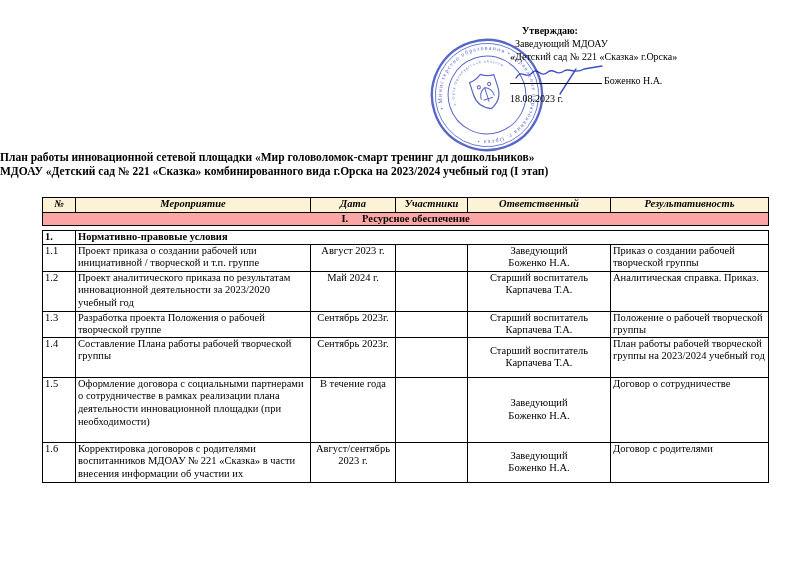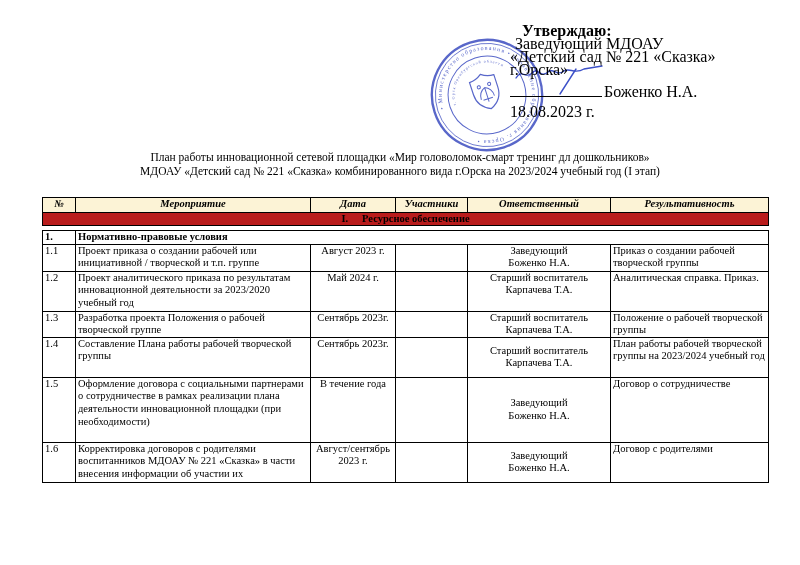--- a/index.html
+++ b/index.html
@@ -6,60 +6,60 @@
   body{
     width:800px;height:565px;background:#ffffff;
     font-family:"Liberation Serif","DejaVu Serif",serif;
     color:#000;position:relative;overflow:hidden;
   }
   .page{position:absolute;inset:0;}
 
   
   .approval{
     position:absolute;left:510px;top:24px;width:240px;
-    font-size:16px;line-height:13px;
+    font-size:10px;line-height:13px;
   }
   .approval .l1{font-weight:bold;padding-left:12px;}
   .approval .l2{padding-left:5px;}
   .sig-row{margin-top:9px;height:18px;}
   .sig-line{display:inline-block;width:92px;height:11px;border-bottom:1px solid #000;}
   .sig-name{margin-left:2px;}
   .date-line{margin-top:2px;}
 
   
   .stamp{position:absolute;left:428px;top:36px;width:118px;height:118px;
          opacity:.85;mix-blend-mode:multiply;}
   .signature{position:absolute;left:512px;top:60px;width:110px;height:40px;
          mix-blend-mode:multiply;}
 
   
   .title{
-    position:absolute;left:0;right:0;top:151px;text-align:center;
-    font-weight:normal;font-size:11.5px;line-height:13.5px;
+    position:absolute;left:0;right:0;top:151px;text-align:left;
+    font-weight:bold;font-size:11.5px;line-height:13.5px;
   }
 
   
   .doc-table{
     position:absolute;left:42px;width:726px;
     border-collapse:collapse;table-layout:fixed;
     font-size:10.5px;line-height:12.6px;
     border:1.5px solid #000;
   }
   .tableA{top:197px;}
   .tableB{top:230px;}
   .doc-table td,.doc-table th{
     border:1px solid #000;padding:0 2px;vertical-align:top;overflow:hidden;
     word-wrap:break-word;
   }
   .doc-table th{
     background:#fcf3d6;font-weight:bold;font-style:italic;text-align:center;
     height:14px;border-bottom:1.5px solid #000;padding:0;
   }
   tr.section td{
-    background:#b91c1c;text-align:center;font-weight:bold;height:11px;
+    background:#fca5a5;text-align:center;font-weight:bold;height:11px;
     padding:0;line-height:11.5px;
   }
   .sec-title{margin-left:14px;}
   tr.subsec td{font-weight:bold;height:12px;}
   .c-num{padding-left:2px;}
   .c-date{text-align:center;}
   .c-resp{text-align:center;}
   .resp-role,.resp-name{display:block;}
   .c-res{padding-left:3px;}
   .vmid{vertical-align:middle !important;}

